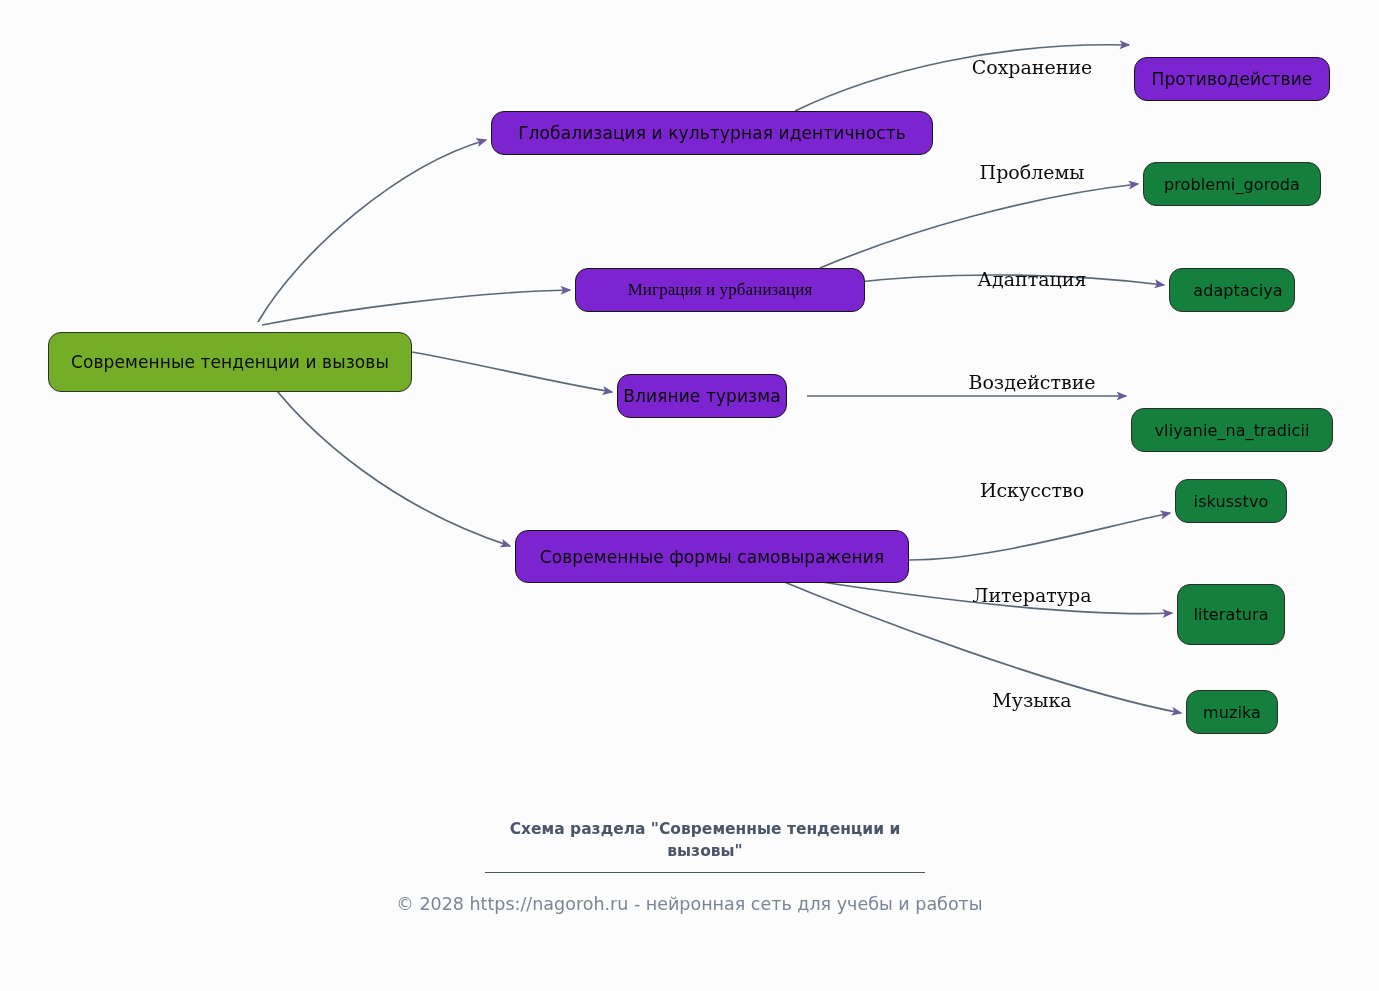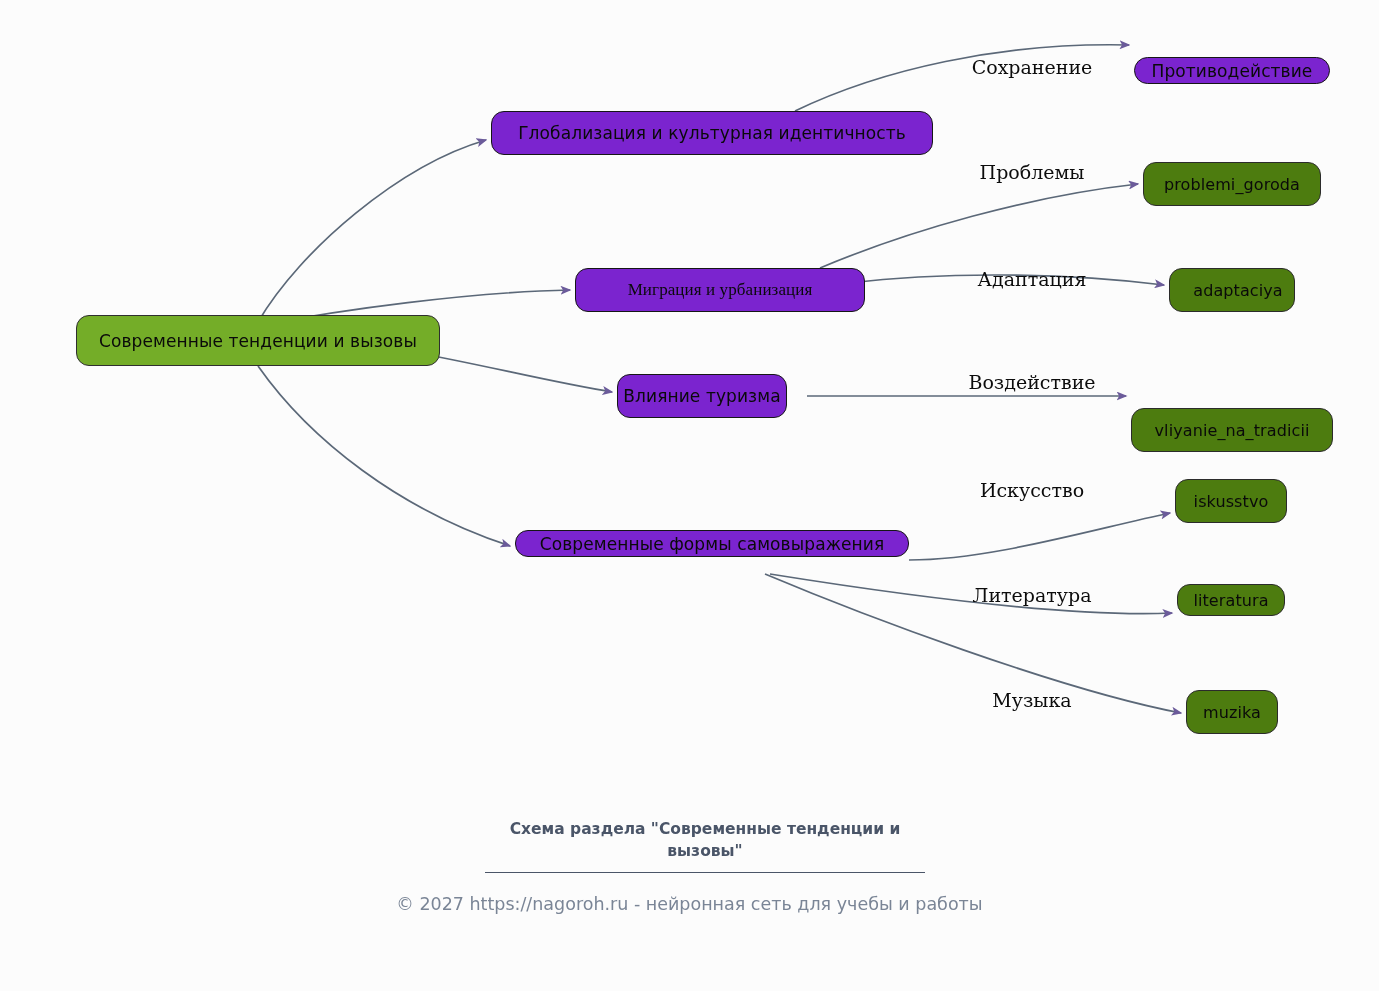--- a/index.html
+++ b/index.html
@@ -39,21 +39,21 @@
   }
   .node.root {
     background: #74ad28;
     border-color: #2f2f2f;
   }
   .node.branch {
     background: #7b24cf;
     border-color: #161616;
   }
   .node.leaf {
-    background: #4d7c0f;
+    background: #15803d;
     border-color: #2b2b2b;
     font-size: 16px;
   }
   .edge-label {
     position: absolute;
     font-family: "DejaVu Serif", "Liberation Serif", serif;
     font-size: 19px;
     color: #0c0c0c;
     white-space: nowrap;
     transform: translate(-50%, -50%);
@@ -110,40 +110,40 @@
         <path d="M 820,268 C 910,230 1030,196 1138,184" fill="none" stroke="#5b6878" stroke-width="1.7" marker-end="url(#arrowhead)"></path>
         <path d="M 849,283 C 940,272 1060,272 1164,285" fill="none" stroke="#5b6878" stroke-width="1.7" marker-end="url(#arrowhead)"></path>
         <path d="M 807,396 C 900,396 1030,396 1126,396" fill="none" stroke="#5b6878" stroke-width="1.7" marker-end="url(#arrowhead)"></path>
         <path d="M 909,560 C 990,560 1090,530 1170,513" fill="none" stroke="#5b6878" stroke-width="1.7" marker-end="url(#arrowhead)"></path>
         <path d="M 770,574 C 870,590 1060,618 1172,613" fill="none" stroke="#5b6878" stroke-width="1.7" marker-end="url(#arrowhead)"></path>
         <path d="M 765,574 C 860,614 1060,690 1181,713" fill="none" stroke="#5b6878" stroke-width="1.7" marker-end="url(#arrowhead)"></path>
       </g>
   </svg>
 
   <div id="nodes-layer">
-      <div class="node root" style="left: 48px; top: 315px; width: 364px; height: 51px; margin-left: 28px;">Современные тенденции и вызовы</div>
+      <div class="node root" style="left: 48px; top: 332px; width: 364px; height: 60px;">Современные тенденции и вызовы</div>
       <div class="node branch" style="left: 491px; top: 111px; width: 442px; height: 44px;">Глобализация и культурная идентичность</div>
       <div class="node branch" style="left: 575px; top: 268px; width: 290px; height: 44px; font-family: Liberation Serif, serif;">Миграция и урбанизация</div>
       <div class="node branch" style="left: 617px; top: 374px; width: 170px; height: 44px;">Влияние туризма</div>
-      <div class="node branch" style="left: 515px; top: 530px; width: 394px; height: 27px;">Современные формы самовыражения</div>
-      <div class="node branch" style="left: 1134px; top: 57px; width: 196px; height: 27px; border-radius: 15px;">Противодействие</div>
+      <div class="node branch" style="left: 515px; top: 530px; width: 394px; height: 53px;">Современные формы самовыражения</div>
+      <div class="node branch" style="left: 1134px; top: 57px; width: 196px; height: 44px;">Противодействие</div>
       <div class="node leaf" style="left: 1143px; top: 162px; width: 178px; height: 44px;">problemi_goroda</div>
       <div class="node leaf" style="left: 1169px; top: 268px; width: 126px; height: 44px; padding-left: 12px;">adaptaciya</div>
       <div class="node leaf" style="left: 1131px; top: 374px; width: 202px; height: 44px; margin-top: 34px;">vliyanie_na_tradicii</div>
       <div class="node leaf" style="left: 1175px; top: 479px; width: 112px; height: 44px;">iskusstvo</div>
-      <div class="node leaf" style="left: 1177px; top: 584px; width: 108px; height: 32px;">literatura</div>
+      <div class="node leaf" style="left: 1177px; top: 584px; width: 108px; height: 61px;">literatura</div>
       <div class="node leaf" style="left: 1186px; top: 690px; width: 92px; height: 44px;">muzika</div>
     </div>
   <div id="labels-layer">
       <div class="edge-label" style="left: 1032px; top: 67px;">Сохранение</div>
       <div class="edge-label" style="left: 1032px; top: 172px;">Проблемы</div>
       <div class="edge-label" style="left: 1032px; top: 279px;">Адаптация</div>
       <div class="edge-label" style="left: 1032px; top: 382px;">Воздействие</div>
       <div class="edge-label" style="left: 1032px; top: 490px;">Искусство</div>
       <div class="edge-label" style="left: 1032px; top: 595px;">Литература</div>
       <div class="edge-label" style="left: 1032px; top: 700px;">Музыка</div>
     </div>
 
   <div class="footer-title">Схема раздела "Современные тенденции и вызовы"</div>
   <div class="footer-divider"></div>
-  <div class="footer-copyright">© 2027 https://nagoroh.ru - нейронная сеть для учебы и работы</div>
+  <div class="footer-copyright">© 2028 https://nagoroh.ru - нейронная сеть для учебы и работы</div>
 
 </div>
 
 </body></html>

